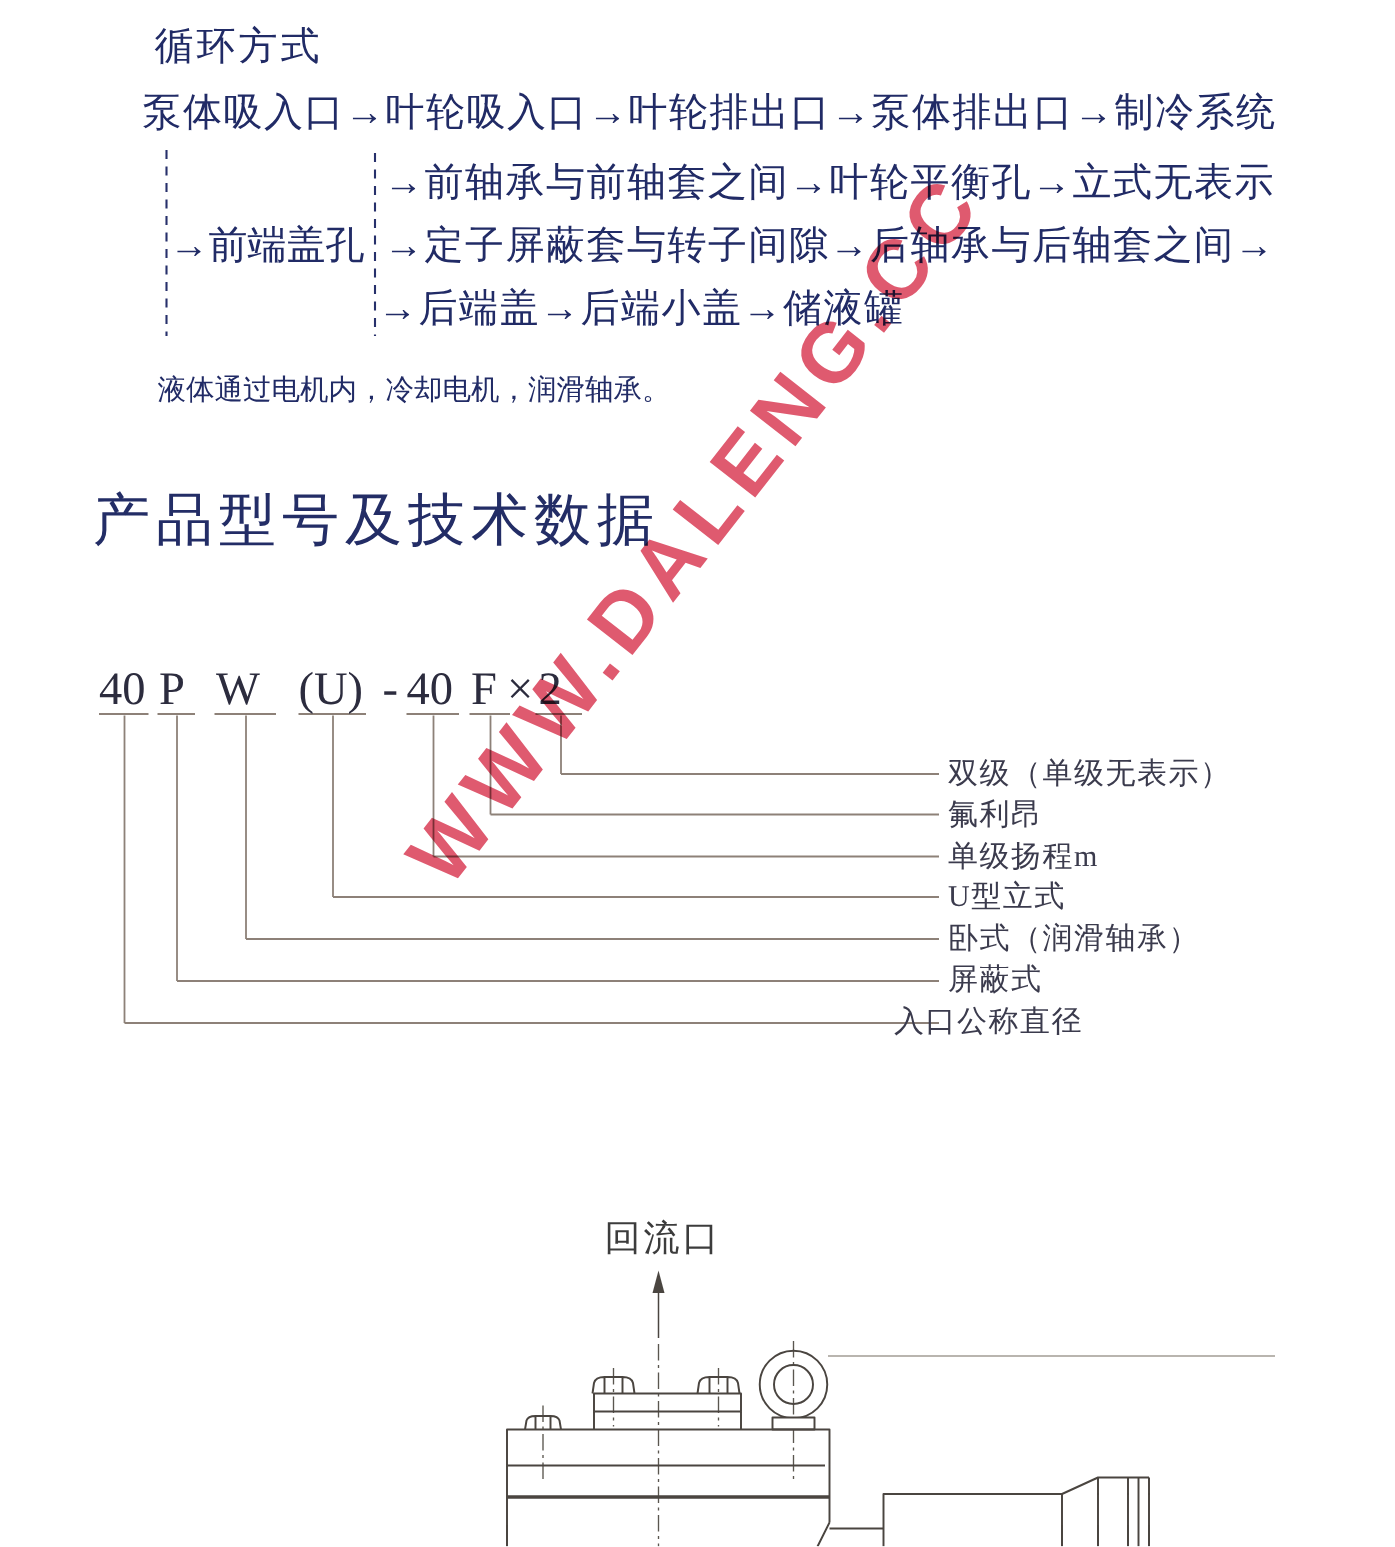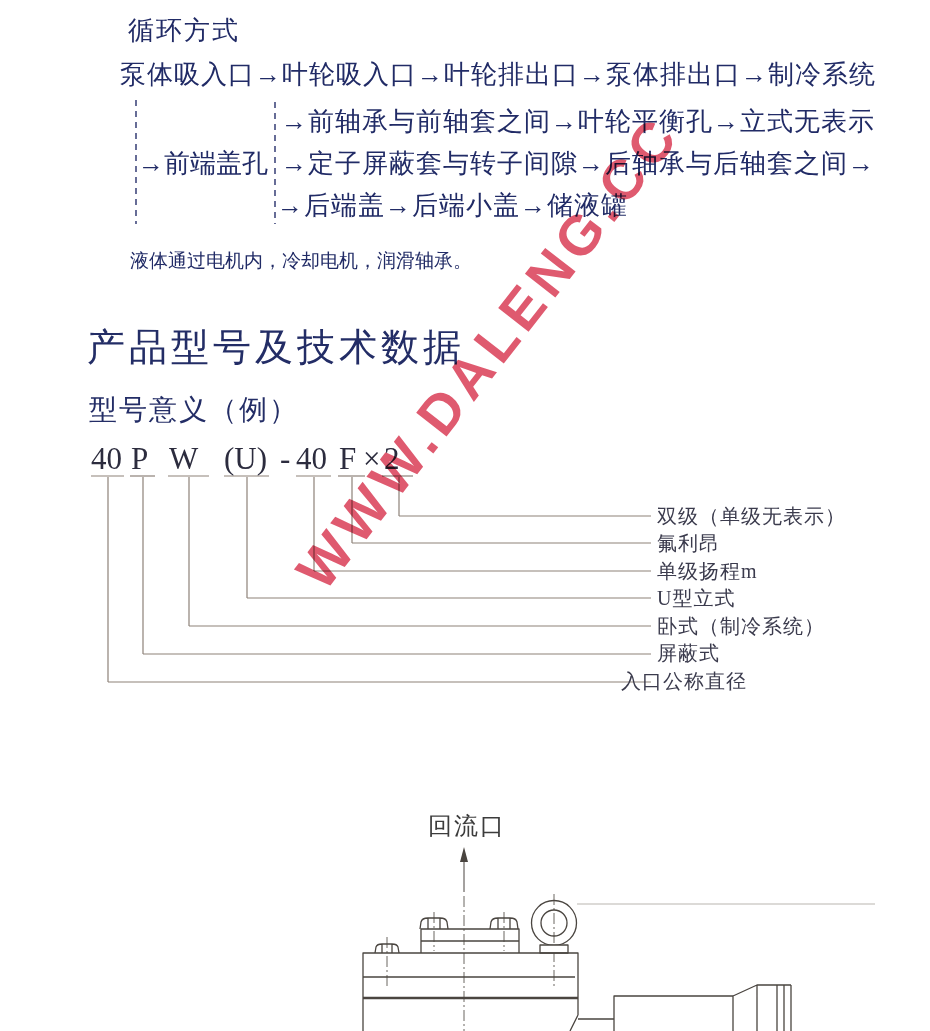--- a/index.html
+++ b/index.html
@@ -1,18 +1,18 @@
 <!DOCTYPE html>
 <html><head>
 <meta charset="utf-8">
 <style>
   html,body{margin:0;padding:0;background:#ffffff;}
   #screen{
     position:relative;width:850px;height:1031px;background:#ffffff;
-    font-family:"Liberation Serif","DejaVu Serif",serif;overflow:hidden;margin-left:25px;
+    font-family:"Liberation Serif","DejaVu Serif",serif;overflow:hidden;
   }
   .t{position:absolute;white-space:nowrap;}
   .title{font-size:26px;line-height:28px;letter-spacing:2px;color:#212b66;}
   .flow{font-size:26px;line-height:28px;letter-spacing:1px;color:#212b66;}
   .note{font-size:19px;line-height:28px;color:#212b66;}
   .h1{font-size:38px;line-height:44px;letter-spacing:4px;color:#232d66;}
   .h2{font-size:28px;line-height:32px;letter-spacing:2px;color:#232d66;}
   .code{font-size:31px;line-height:34px;color:#2c2c3e;}
   .lbl{font-size:20px;line-height:24px;letter-spacing:1px;color:#3b3b4d;}
   .port{font-size:24px;line-height:26px;letter-spacing:2px;color:#3c3c3c;}
@@ -109,37 +109,36 @@
 
   <div class="t title" style="left:103px;top:17px">循环方式</div>
   <div class="t flow" style="left:95px;top:61px">泵体吸入口→叶轮吸入口→叶轮排出口→泵体排出口→制冷系统</div>
   <div class="t flow" style="left:256px;top:108px">→前轴承与前轴套之间→叶轮平衡孔→立式无表示</div>
   <div class="t flow" style="left:113px;top:150px;letter-spacing:0">→前端盖孔</div>
   <div class="t flow" style="left:256px;top:150px">→定子屏蔽套与转子间隙→后轴承与后轴套之间→</div>
   <div class="t flow" style="left:252px;top:192px">→后端盖→后端小盖→储液罐</div>
   <div class="t note" style="left:105px;top:247px">液体通过电机内，冷却电机，润滑轴承。</div>
 
   <div class="t h1" style="left:62px;top:325px">产品型号及技术数据</div>
-  <div class="t h2" style="left:64px;top:394px">型号意义（例）</div>
 
   <span class="t code" style="left:66px;top:442px">40</span>
   <span class="t code" style="left:106px;top:442px">P</span>
   <span class="t code" style="left:144px;top:442px">W</span>
   <span class="t code" style="left:199px;top:442px">(U)</span>
   <span class="t code" style="left:255px;top:442px">-</span>
   <span class="t code" style="left:271px;top:442px">40</span>
   <span class="t code" style="left:314px;top:442px">F</span>
   <span class="t code" style="left:338px;top:442px">×</span>
   <span class="t code" style="left:359px;top:442px">2</span>
 
   <div class="t lbl" style="left:632px;top:504px">双级（单级无表示）</div>
   <div class="t lbl" style="left:632px;top:531px">氟利昂</div>
   <div class="t lbl" style="left:632px;top:559px">单级扬程m</div>
   <div class="t lbl" style="left:632px;top:586px">U型立式</div>
-  <div class="t lbl" style="left:632px;top:614px">卧式（制冷系统）</div>
+  <div class="t lbl" style="left:632px;top:614px">卧式（润滑轴承）</div>
   <div class="t lbl" style="left:632px;top:641px">屏蔽式</div>
   <div class="t lbl" style="left:596px;top:669px">入口公称直径</div>
 
   <div class="t port" style="left:403px;top:813px">回流口</div>
 
   <div id="watermark">WWW.DALENG.CC</div>
 
 </div>
 
 </body></html>

